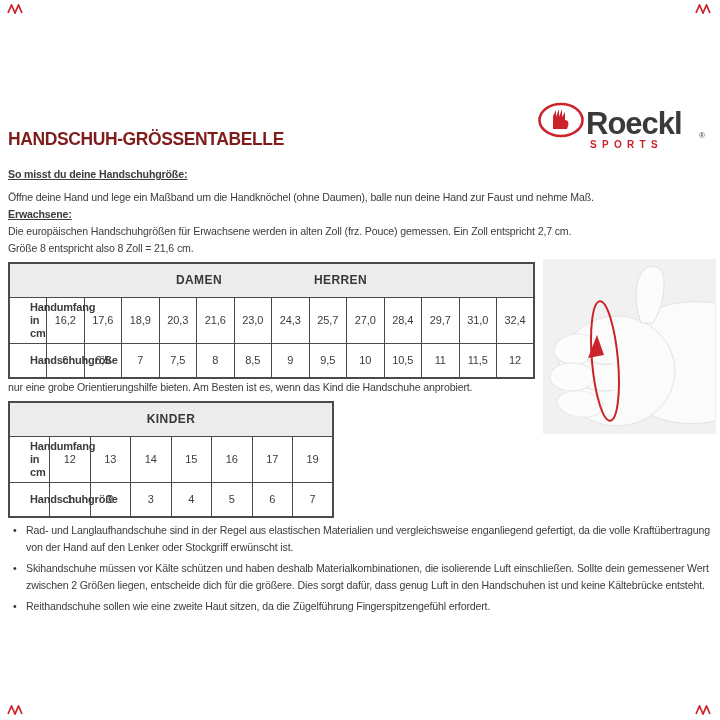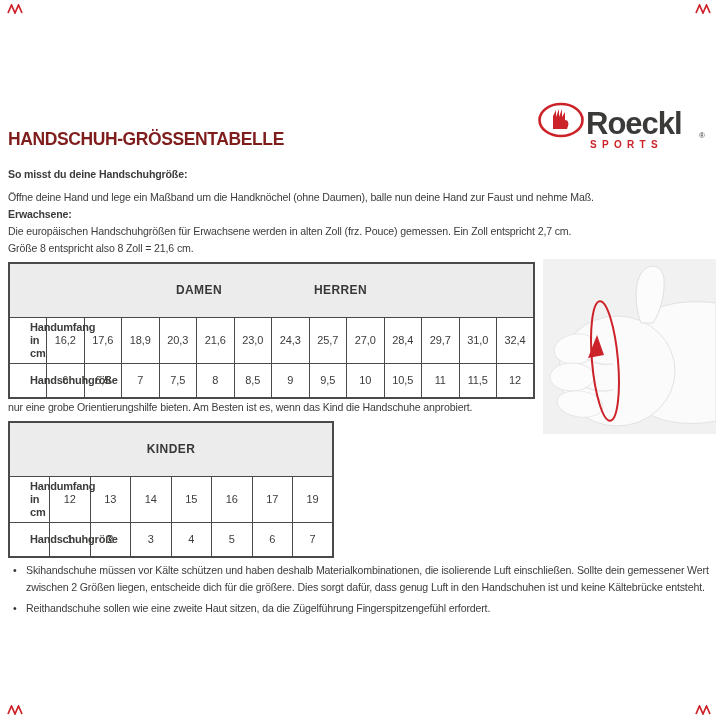--- a/index.html
+++ b/index.html
@@ -13,36 +13,36 @@
   .tl{left:7px;top:4px;} .tr{right:7px;top:4px;}
   .bl{left:7px;bottom:5px;} .br{right:7px;bottom:5px;}
 
   
   .header-bar{display:flex;justify-content:space-between;align-items:flex-end;margin-top:97px;}
   h1{margin:0 0 6px 0;font-size:17.5px;font-weight:bold;letter-spacing:-0.4px;color:#7f1d1d;}
   .logo{flex:0 0 auto;}
 
   
   p{margin:0;}
-  .sect-heading{font-weight:bold;}
+  .sect-heading{font-weight:bold;text-decoration:underline;}
   .mt-intro{margin-top:12px;}
   .mt-introtext{margin-top:6px;}
   .mt-adults{}
   .mt-kids{margin-top:11px;}
   .mt-notes{margin-top:15px;}
 
   
   .table-host{margin-top:5px;}
   .table-host table{border-collapse:collapse;table-layout:fixed;background:#fff;
                     border:2px solid #4a4a49;letter-spacing:-0.1px;}
   .adult table{width:527px;}
   .kids table{width:326px;}
   .table-host td,.table-host th{border:1px solid #4a4a49;}
   .thead-cell{background:#ececec;font-weight:bold;font-size:12px;letter-spacing:0.4px;
-              padding:18px 0;text-align:center;color:#383837;}
+              padding:8px 0;text-align:center;color:#383837;}
   .thead-cell span{margin:0 46px;}
   .table-host td{text-align:center;font-size:11px;height:27px;color:#3c3c3b;}
   .table-host td.label{font-weight:bold;text-align:left;padding:3px 4px 3px 20px;
                        font-size:11px;line-height:13px;width:88px;letter-spacing:-0.2px;}
 
   
   .hand-figure{position:absolute;left:543px;top:259px;width:173px;height:175px;}
 
   
   ul.notes{margin:4px 0 0 0;padding:0 0 0 18px;list-style:none;}
@@ -163,20 +163,21 @@
               <td>4</td>
               <td>5</td>
               <td>6</td>
               <td>7</td>
             </tr>
           </tbody>
         </table>
       </div>
 
     <ul class="notes">
+      <li>Rad- und Langlaufhandschuhe sind in der Regel aus elastischen Materialien und vergleichsweise enganliegend gefertigt, da die volle Kraftübertragung von der Hand auf den Lenker oder Stockgriff erwünscht ist.</li>
       <li>Skihandschuhe müssen vor Kälte schützen und haben deshalb Materialkombinationen, die isolierende Luft einschließen. Sollte dein gemessener Wert zwischen 2 Größen liegen, entscheide dich für die größere. Dies sorgt dafür, dass genug Luft in den Handschuhen ist und keine Kältebrücke entsteht.</li>
       <li>Reithandschuhe sollen wie eine zweite Haut sitzen, da die Zügelführung Fingerspitzengefühl erfordert.</li>
     </ul>
 
   </div>
 
   <div class="hand-figure">
     <svg width="173" height="175" viewBox="0 0 173 175">
       <rect width="173" height="175" fill="#f1f1f1"></rect>
 

